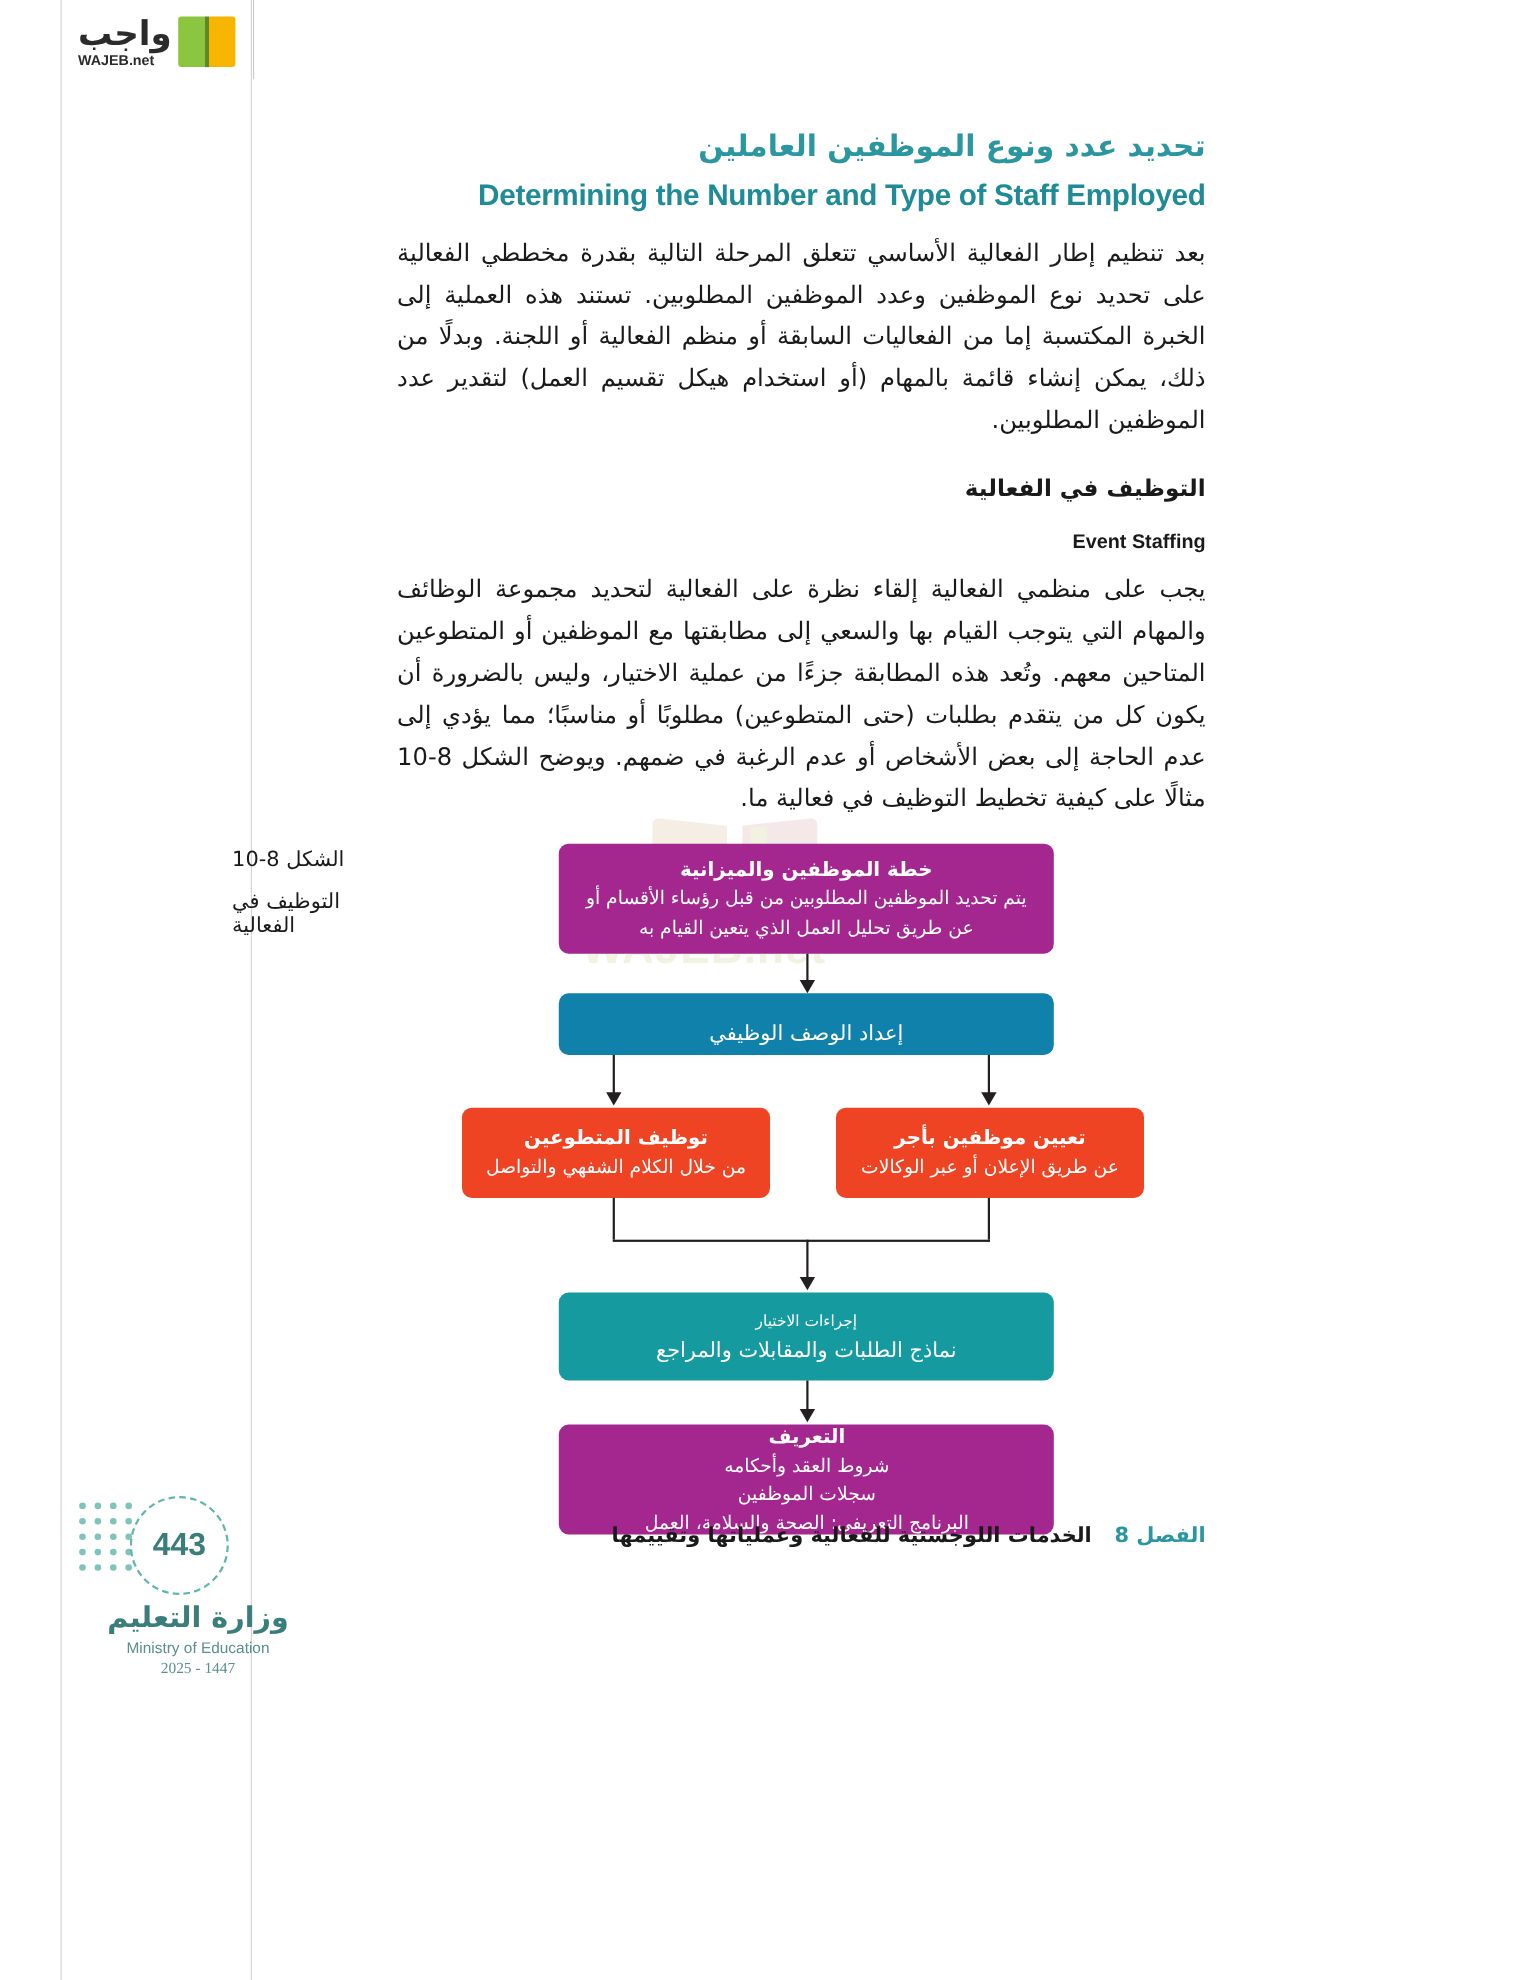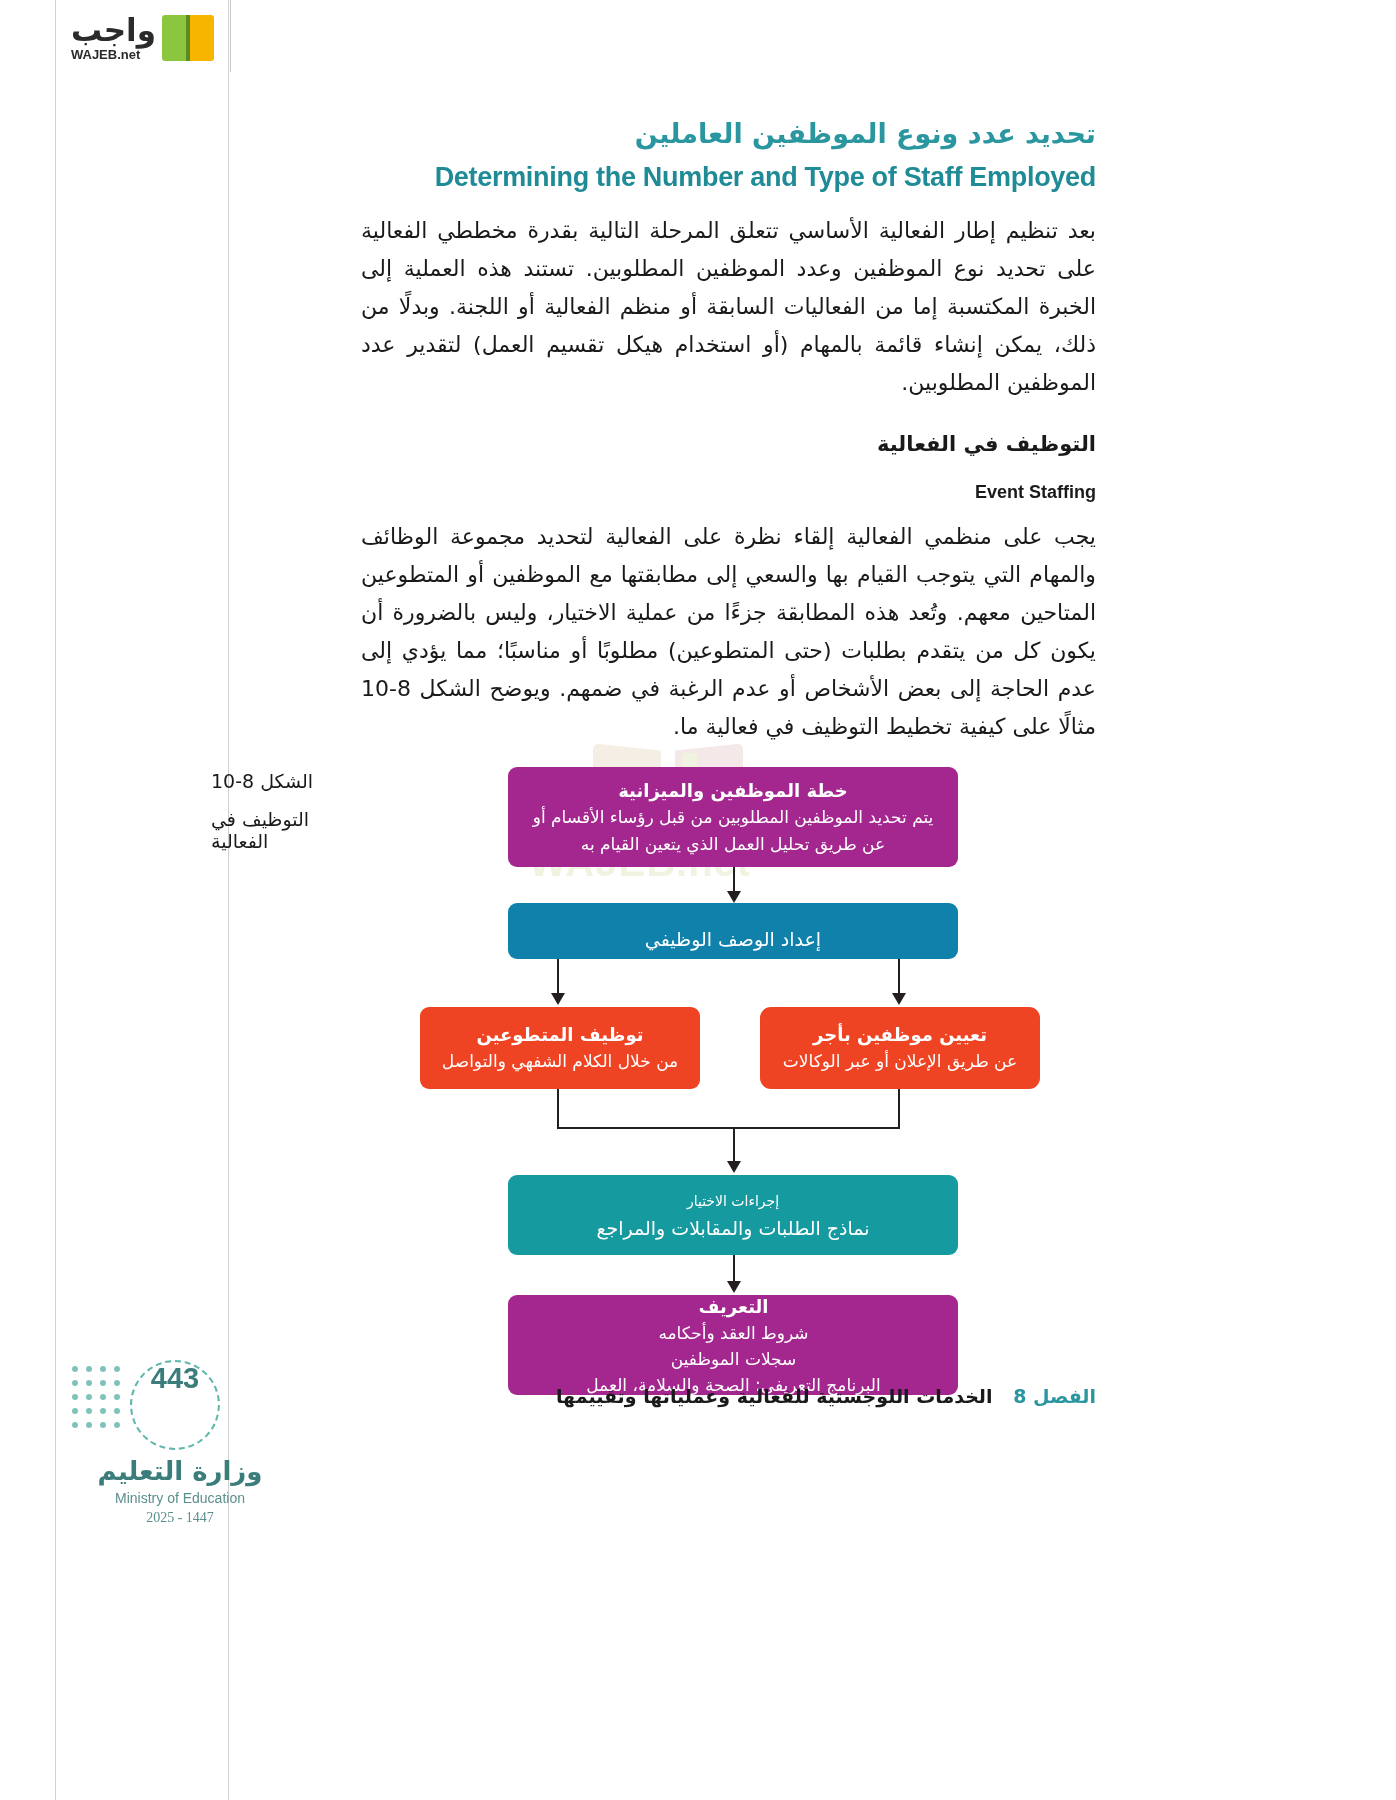--- a/index.html
+++ b/index.html
@@ -123,22 +123,22 @@
     direction:rtl;text-align:right;
     font-size:19px;color:#1a1a1a;font-weight:bold;
     font-family:"DejaVu Sans","Liberation Sans",sans-serif;
   }
   .footer-line .fnum{color:#2a96a0;font-weight:bold;}
   .footer-line .ftxt{color:#1a1a1a;font-weight:bold;margin-right:14px;}
 
   
   .page-badge{position:absolute;top:1360px;left:70px;width:220px;height:190px;}
   .badge-circle{
-    position:absolute;top:0;left:60px;width:86px;height:86px;border-radius:50%;
-    border:2px dashed #5fb7ab;display:flex;justify-content:center;
+    position:absolute;top:0;left:48px;width:86px;height:86px;border-radius:50%;
+    border:2px dashed #5fb7ab;display:flex;align-items:center;justify-content:center;
   }
   .badge-num{font-size:29px;font-weight:bold;color:#3b7d7a;font-family:"Liberation Sans",sans-serif;}
   .dots{position:absolute;top:6px;left:2px;width:56px;height:72px;}
   .dots i{position:absolute;width:6px;height:6px;border-radius:50%;background:#7ec4bb;display:block;}
   .min-ar{
     position:absolute;top:96px;left:0;width:220px;text-align:center;direction:rtl;
     font-size:26px;font-weight:bold;color:#3b7d7a;
     font-family:"DejaVu Sans","Liberation Sans",sans-serif;letter-spacing:1px;
   }
   .min-en{
@@ -212,21 +212,21 @@
     <div class="arrow-head" style="left:551px;top:238px;"></div>
 
     <div class="arrow-v" style="left:898px;top:204px;height:38px;"></div>
     <div class="arrow-head" style="left:892px;top:238px;"></div>
 
     <div class="fbox" style="left:420px;top:252px;width:280px;height:82px;background:#ee4423;">
       <div class="t1">توظيف المتطوعين</div>
       <div class="t2">من خلال الكلام الشفهي والتواصل</div>
     </div>
 
-    <div class="fbox" style="left:760px;top:252px;width:280px;height:82px;background:#ee4423;border-radius:11px;">
+    <div class="fbox" style="left:760px;top:252px;width:280px;height:82px;background:#ee4423;">
       <div class="t1">تعيين موظفين بأجر</div>
       <div class="t2">عن طريق الإعلان أو عبر الوكالات</div>
     </div>
 
     <div class="arrow-v" style="left:557px;top:334px;height:38px;"></div>
     <div class="arrow-v" style="left:898px;top:334px;height:38px;"></div>
     <div class="arrow-h" style="left:557px;top:372px;width:343px;"></div>
     <div class="arrow-v" style="left:733px;top:372px;height:38px;"></div>
     <div class="arrow-head" style="left:727px;top:406px;"></div>
 

